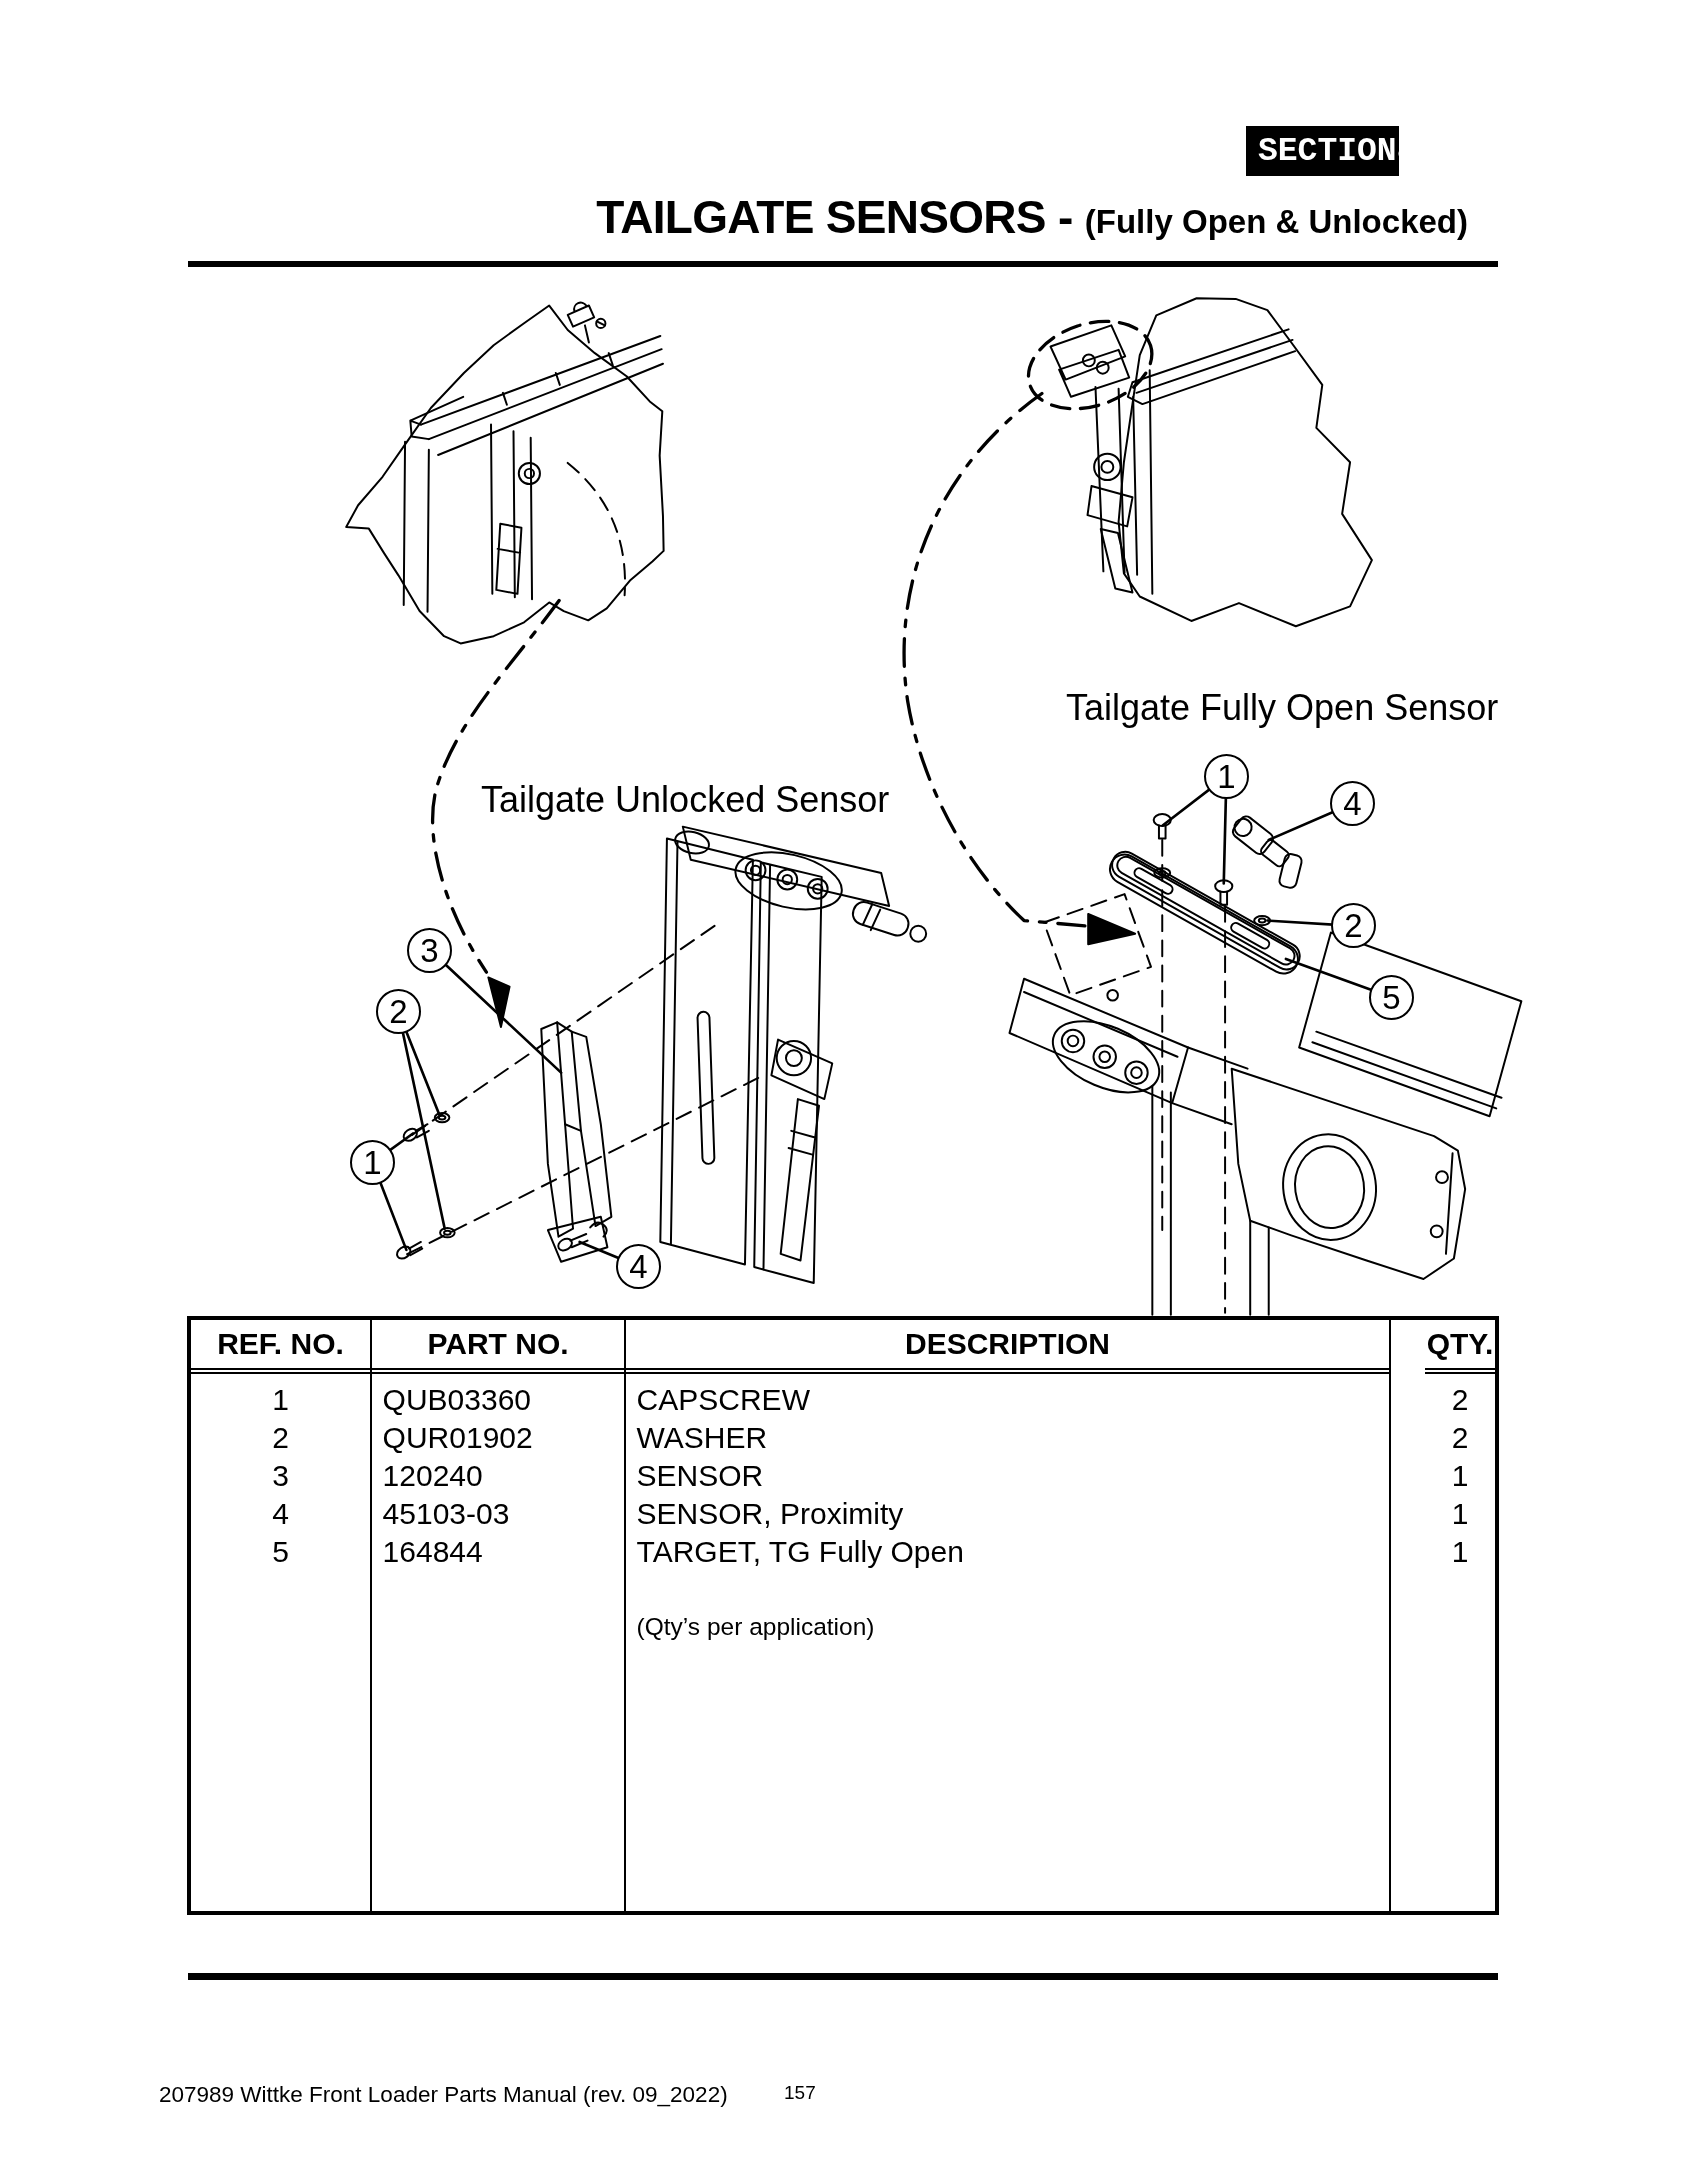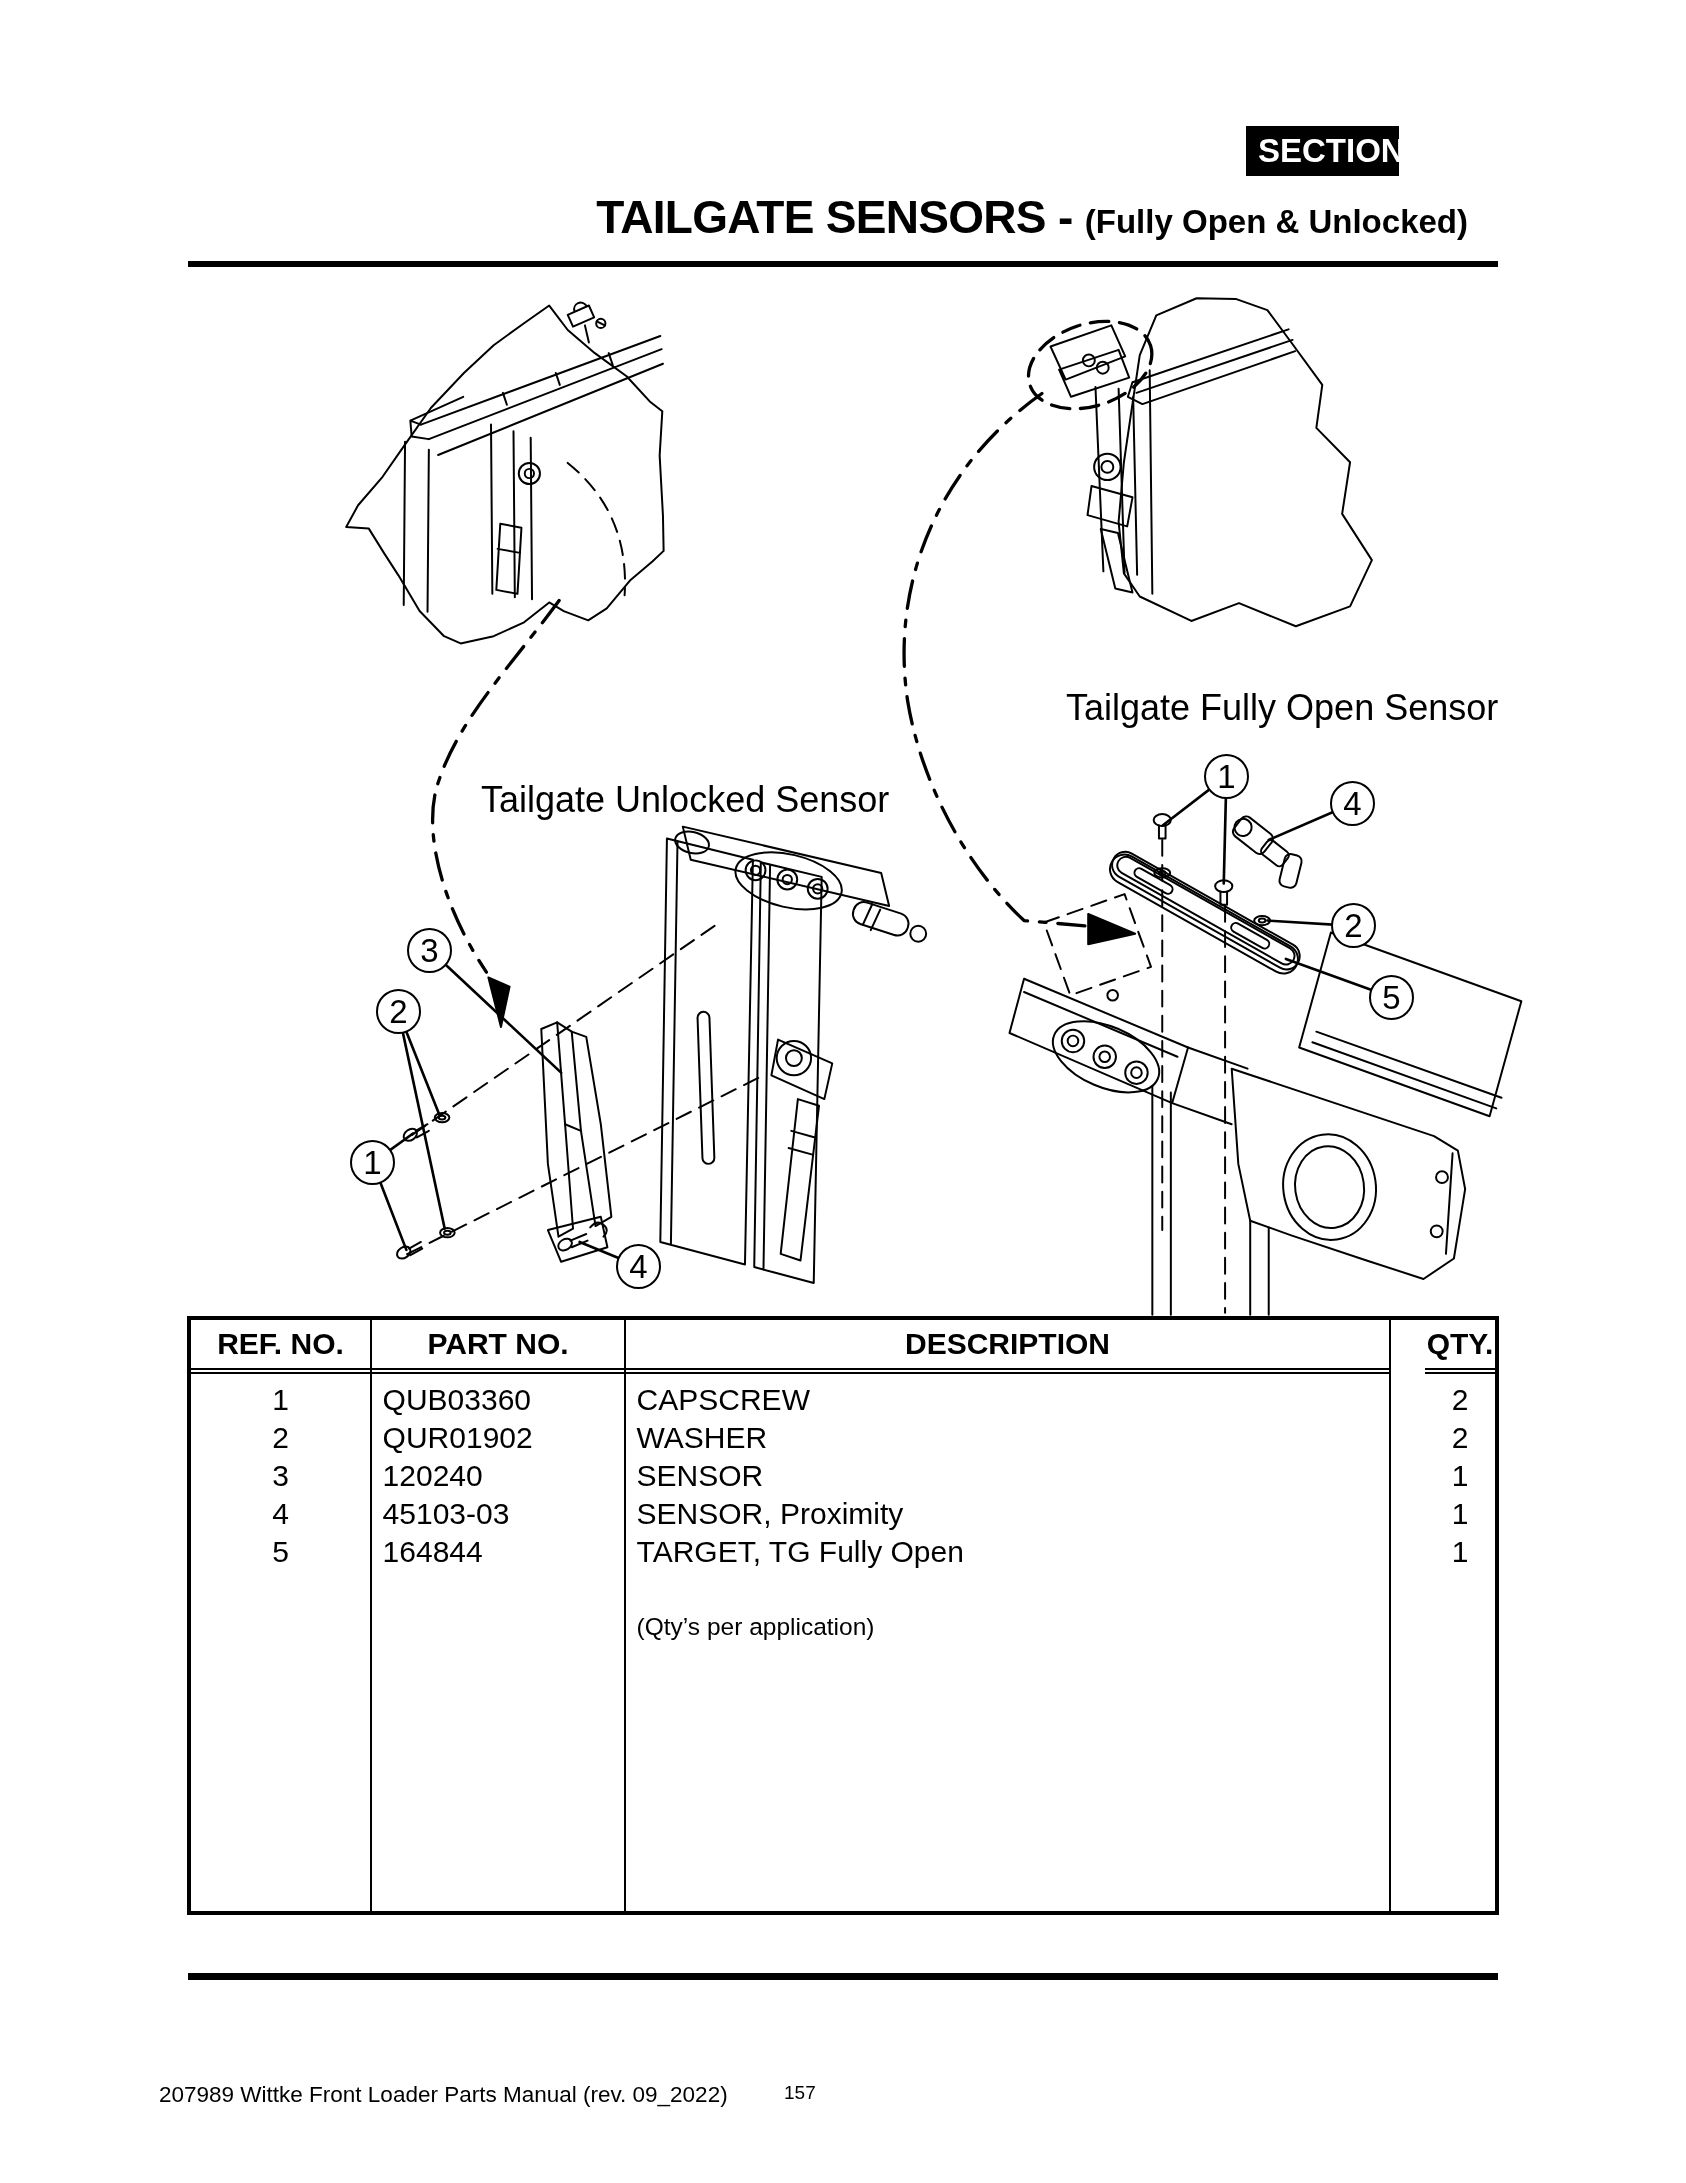--- a/index.html
+++ b/index.html
@@ -2,21 +2,21 @@
 <html style="font-size:10.6px"><head>
 <meta charset="utf-8">
 <style>
   html,body{margin:0;padding:0;background:#fff;}
   .page{position:relative;width:1687px;height:2183px;background:#fff;overflow:hidden;
         font-family:"Liberation Sans", sans-serif;color:#000;}
 
   
   .section-badge{position:absolute;left:1246px;top:126px;width:153px;height:50px;
     background:#000;color:#fff;display:flex;align-items:center;justify-content:space-between;
-    padding:0 12px;box-sizing:border-box;font-weight:bold;font-size:33px;}
+    padding:0 12px;box-sizing:border-box;font-weight:bold;font-size:33px;font-family:Liberation Mono, monospace;}
   .title-line{position:absolute;left:188px;top:190px;width:1280px;text-align:right;
     white-space:nowrap;}
   .title-main{font-weight:bold;font-size:46px;letter-spacing:-0.7px;}
   .title-sub{font-weight:bold;font-size:33px;margin-left:9.3px;text-align:right;}
   .rule{position:absolute;background:#000;}
   .rule.title-rule{left:188px;top:261px;width:1310px;height:6px;}
   .rule.bottom-rule{left:188px;top:1973px;width:1310px;height:7.3px;}
 
   
   .fig-caption{position:absolute;font-size:36px;white-space:nowrap;}

